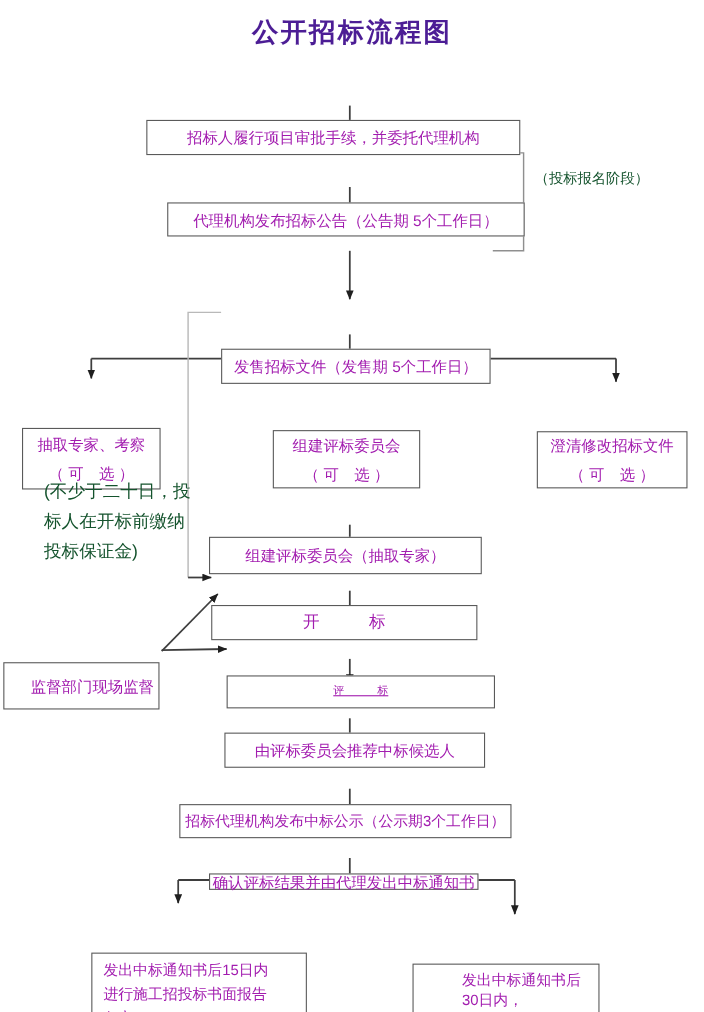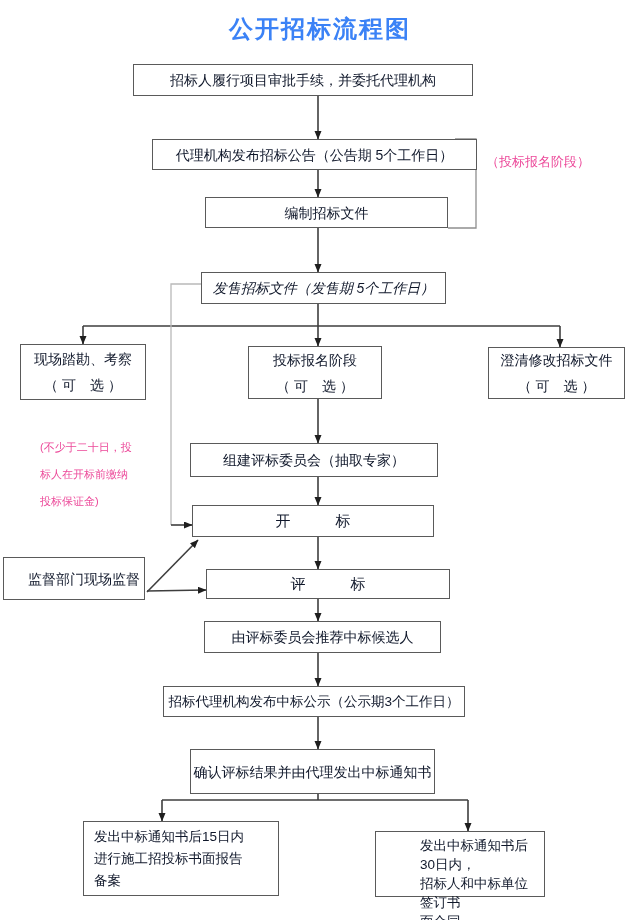--- a/index.html
+++ b/index.html
@@ -3,36 +3,37 @@
 <meta charset="utf-8">
 <style>
   html,body{margin:0;padding:0;background:#ffffff;}
   .stage{
     position:relative;width:640px;height:920px;background:#ffffff;
     font-family:"Liberation Sans","DejaVu Sans",sans-serif;
     overflow:hidden;color:#282828;
   }
   .title{
     position:absolute;left:0;top:13px;width:100%;text-align:center;
-    font-size:24px;font-weight:bold;color:#3b82f6;letter-spacing:2px;
+    font-size:24px;font-weight:bold;color:#4c1d95;letter-spacing:2px;
   }
   .node{
     position:absolute;box-sizing:border-box;
     border:1.5px solid #5a5a5a;background:#ffffff;
     display:flex;align-items:center;justify-content:center;
-    text-align:center;font-size:14px;line-height:26px;color:#0f172a;
+    text-align:center;font-size:14px;line-height:26px;color:#a21caf;
     white-space:pre-line;
+    margin-top:45px;
   }
   .node.left{justify-content:center;text-align:left;padding:0 11px;}
   .node.topleft{
     align-items:flex-start;justify-content:flex-start;text-align:left;
     padding:4px 10px;line-height:22px;font-size:13.5px;
   }
   .note{
-    position:absolute;font-size:13px;color:#ec4899;
+    position:absolute;font-size:13px;color:#14532d;
     white-space:pre-line;line-height:27px;
   }
   .note.oneline{line-height:16px;}
   svg.connectors{position:absolute;left:0;top:0;pointer-events:none;}
   .edge{stroke:#3e3e3e;stroke-width:1.6;fill:none;}
   .faint{stroke:#b9b9b9;stroke-width:1.3;fill:none;}
   .bracket{stroke:#8f8f8f;stroke-width:1.3;fill:none;}
 </style>
 </head>
 <body>
@@ -79,72 +80,69 @@
   <div class="node" style="left:133px;top:64px;width:340px;height:32px;">
     <span>招标人履行项目审批手续，并委托代理机构</span>
   </div>
 
   <div class="node" style="left:152px;top:139px;width:325px;height:31px;">
     <span>代理机构发布招标公告（公告期 5个工作日）</span>
   </div>
 
   <div class="note oneline" style="left:486px;top:154px;"><span>（投标报名阶段）</span></div>
 
-  <div class="node" style="left:205px;top:197px;width:243px;height:31px;">
-    <span>编制招标文件</span>
-  </div>
 
-  <div class="node" style="left:201px;top:272px;width:245px;height:32px;font-style:italic;">
+  <div class="node" style="left:201px;top:272px;width:245px;height:32px;">
     <span>发售招标文件（发售期 5个工作日）</span>
   </div>
 
   <div class="node" style="left:20px;top:344px;width:126px;height:56px;">
-    <span>现场踏勘、考察
+    <span>抽取专家、考察
 （ 可　选 ）</span>
   </div>
 
   <div class="node" style="left:248px;top:346px;width:134px;height:53px;">
-    <span>投标报名阶段
+    <span>组建评标委员会
 （ 可　选 ）</span>
   </div>
 
   <div class="node" style="left:488px;top:347px;width:137px;height:52px;align-items:center;">
     <span>澄清修改招标文件
 （ 可　选 ）</span>
   </div>
 
-  <div class="note" style="left:40px;top:434px;font-size:11px;"><span>(不少于二十日，投
+  <div class="note" style="left:40px;top:434px;font-size:16px;"><span>(不少于二十日，投
 标人在开标前缴纳
 投标保证金)</span></div>
 
   <div class="node" style="left:192px;top:505px;width:242px;height:32px;font-size:15px;">
     <span>开　　　标</span>
   </div>
 
   <div class="node" style="left:190px;top:443px;width:248px;height:34px;">
     <span>组建评标委员会（抽取专家）</span>
   </div>
 
   <div class="node" style="left:3px;top:557px;width:142px;height:43px;padding-left:20px;">
     <span>监督部门现场监督</span>
   </div>
 
-  <div class="node" style="left:206px;top:569px;width:244px;height:30px;font-size:15px;">
+  <div class="node" style="left:206px;top:569px;width:244px;height:30px;font-size:10px;text-decoration:underline;">
     <span>评　　　标</span>
   </div>
 
   <div class="node left" style="left:204px;top:621px;width:237px;height:32px;">
     <span>由评标委员会推荐中标候选人</span>
   </div>
 
   <div class="node" style="left:163px;top:686px;width:302px;height:31px;font-size:13.5px;">
     <span>招标代理机构发布中标公示（公示期3个工作日）</span>
   </div>
 
-  <div class="node" style="left:190px;top:749px;width:245px;height:45px;text-align:right;">
+  <div class="node" style="left:190px;top:749px;width:245px;height:15px;text-align:right;">
     <span>确认评标结果并由代理发出中标通知书</span>
   </div>
 
   <div class="node topleft" style="left:83px;top:821px;width:196px;height:75px;">
     <span>发出中标通知书后15日内
 进行施工招投标书面报告
 备案</span>
   </div>
 
   <div class="node topleft" style="left:375px;top:831px;width:170px;height:66px;line-height:19px;padding-left:44px;">

